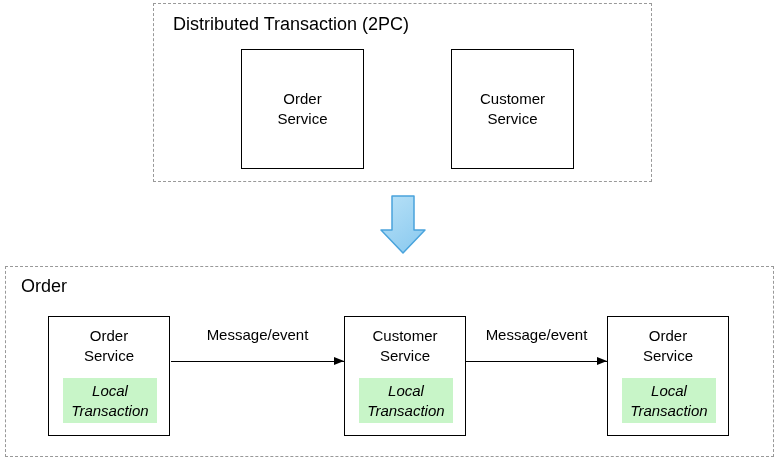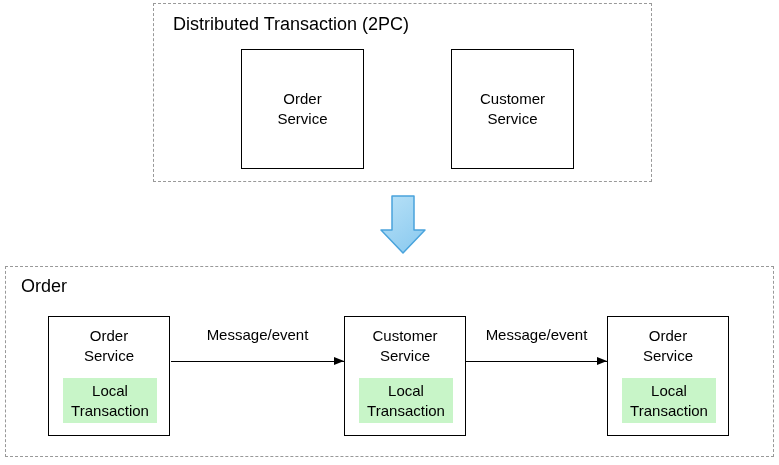--- a/index.html
+++ b/index.html
@@ -93,20 +93,21 @@
     left:14px; top:61px;
     width:94px; height:45px;
     background:var(--green-fill);
     display:flex;
     align-items:center;
     justify-content:center;
     text-align:center;
     font-size:15px;
     line-height:20px;
     white-space:pre-line;
+    font-style:italic;
   }
   
   .msg-arrow{
     position:absolute;
     top:58px;
   }
   .saga .msg-0{ left:165px; width:173px; }
   .saga .msg-1{ left:460px; width:141px; }
   .msg-label{
     text-align:center;

